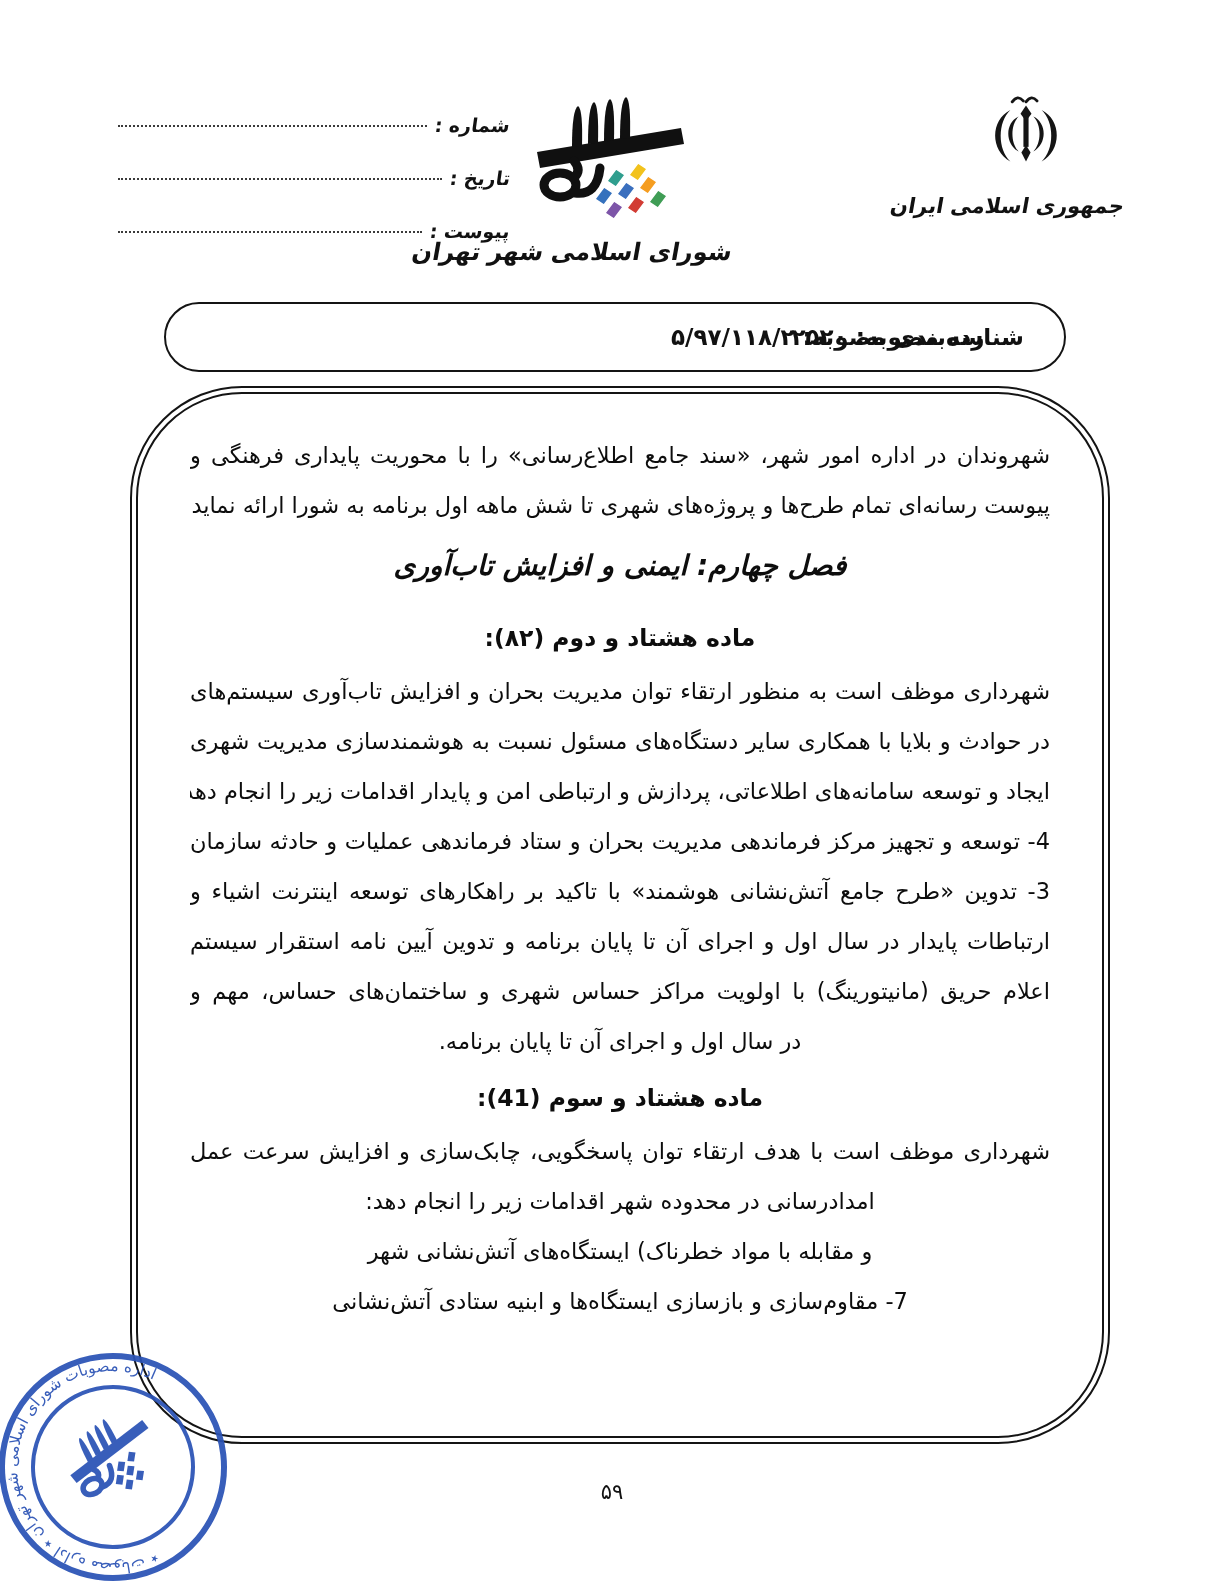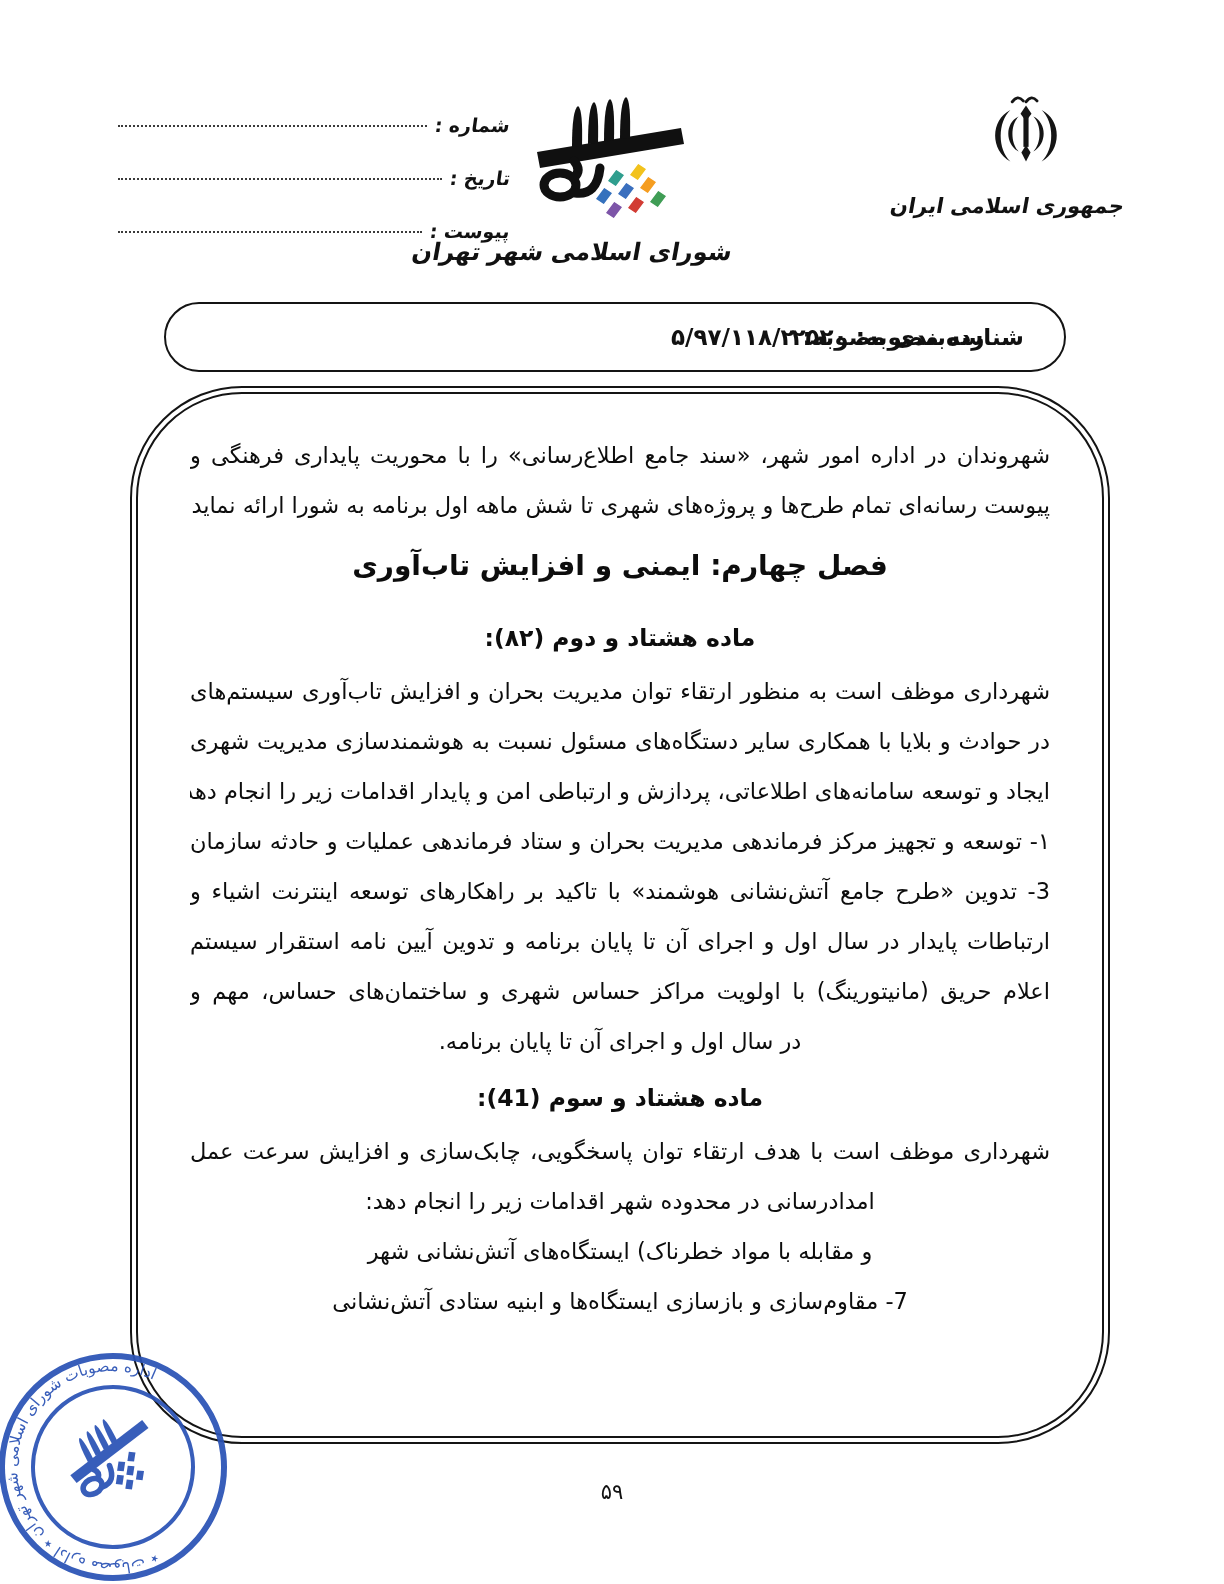--- a/index.html
+++ b/index.html
@@ -27,21 +27,21 @@
     font-size:23px;font-weight:bold;white-space:nowrap;}
   
   .main-box{position:absolute;left:130px;top:386px;width:976px;height:1054px;
     border:2.5px solid #141414;border-radius:112px;background:#fff;}
   .main-box-inner{position:absolute;inset:4px;border:2px solid #141414;border-radius:106px;}
   .doc-body{position:absolute;inset:0;padding:42px 58px 0 58px;direction:rtl;}
   .line{height:50px;line-height:50px;font-size:22.5px;color:#0d0d0d;overflow:hidden;white-space:nowrap;}
   .align-justify{text-align:justify;text-align-last:justify;white-space:normal;}
   .align-center{text-align:center;}
   .align-right{text-align:center;}
-  .style-chapter{font-weight:bold;font-size:28px;height:64px;line-height:64px;margin:4px 0 12px 0;}
+  .style-chapter{font-weight:bold;font-size:28px;height:64px;line-height:64px;margin:4px 0 12px 0;font-style:italic;}
   .style-article{font-weight:bold;font-size:23.5px;height:56px;line-height:56px;margin-top:4px;}
   
   .stamp{position:absolute;left:-8px;top:1346px;width:242px;height:242px;
     transform:rotate(-28deg);opacity:0.93;pointer-events:none;}
   
   .page-number{position:absolute;left:0;right:0;top:1480px;text-align:center;
     font-size:21px;letter-spacing:9px;direction:rtl;}
 </style>
 </head>
 <body>
@@ -118,21 +118,21 @@
 <div class="main-box">
   <div class="main-box-inner"></div>
   <div class="doc-body">
       <div class="line align-justify">شهروندان در اداره امور شهر، «سند جامع اطلاع‌رسانی» را با محوریت پایداری فرهنگی و اجتماعی و</div>
       <div class="line align-center">پیوست رسانه‌ای تمام طرح‌ها و پروژه‌های شهری تا شش ماهه اول برنامه به شورا ارائه نماید.</div>
       <div class="line align-center style-chapter">فصل چهارم: ایمنی و افزایش تاب‌آوری</div>
       <div class="line align-right style-article">ماده هشتاد و دوم (۸۲):</div>
       <div class="line align-justify">شهرداری موظف است به منظور ارتقاء توان مدیریت بحران و افزایش تاب‌آوری سیستم‌های شهری</div>
       <div class="line align-justify">در حوادث و بلایا با همکاری سایر دستگاه‌های مسئول نسبت به هوشمندسازی مدیریت شهری و</div>
       <div class="line align-right">ایجاد و توسعه سامانه‌های اطلاعاتی، پردازش و ارتباطی امن و پایدار اقدامات زیر را انجام دهد:</div>
-      <div class="line align-justify">۱- توسعه و تجهیز مرکز فرماندهی مدیریت بحران و ستاد فرماندهی عملیات و حادثه سازمان</div>
+      <div class="line align-justify">4- توسعه و تجهیز مرکز فرماندهی مدیریت بحران و ستاد فرماندهی عملیات و حادثه سازمان</div>
       <div class="line align-justify">3- تدوین «طرح جامع آتش‌نشانی هوشمند» با تاکید بر راهکارهای توسعه اینترنت اشیاء و</div>
       <div class="line align-justify">ارتباطات پایدار در سال اول و اجرای آن تا پایان برنامه و تدوین آیین نامه استقرار سیستم هوشمند</div>
       <div class="line align-justify">اعلام حریق (مانیتورینگ) با اولویت مراکز حساس شهری و ساختمان‌های حساس، مهم و پرخطر</div>
       <div class="line align-center">در سال اول و اجرای آن تا پایان برنامه.</div>
       <div class="line align-right style-article">ماده هشتاد و سوم (41):</div>
       <div class="line align-justify">شهرداری موظف است با هدف ارتقاء توان پاسخگویی، چابک‌سازی و افزایش سرعت عمل</div>
       <div class="line align-center">امدادرسانی در محدوده شهر اقدامات زیر را انجام دهد:</div>
       <div class="line align-center">و مقابله با مواد خطرناک) ایستگاه‌های آتش‌نشانی شهر</div>
       <div class="line align-center">7- مقاوم‌سازی و بازسازی ایستگاه‌ها و ابنیه ستادی آتش‌نشانی</div>
     </div>

